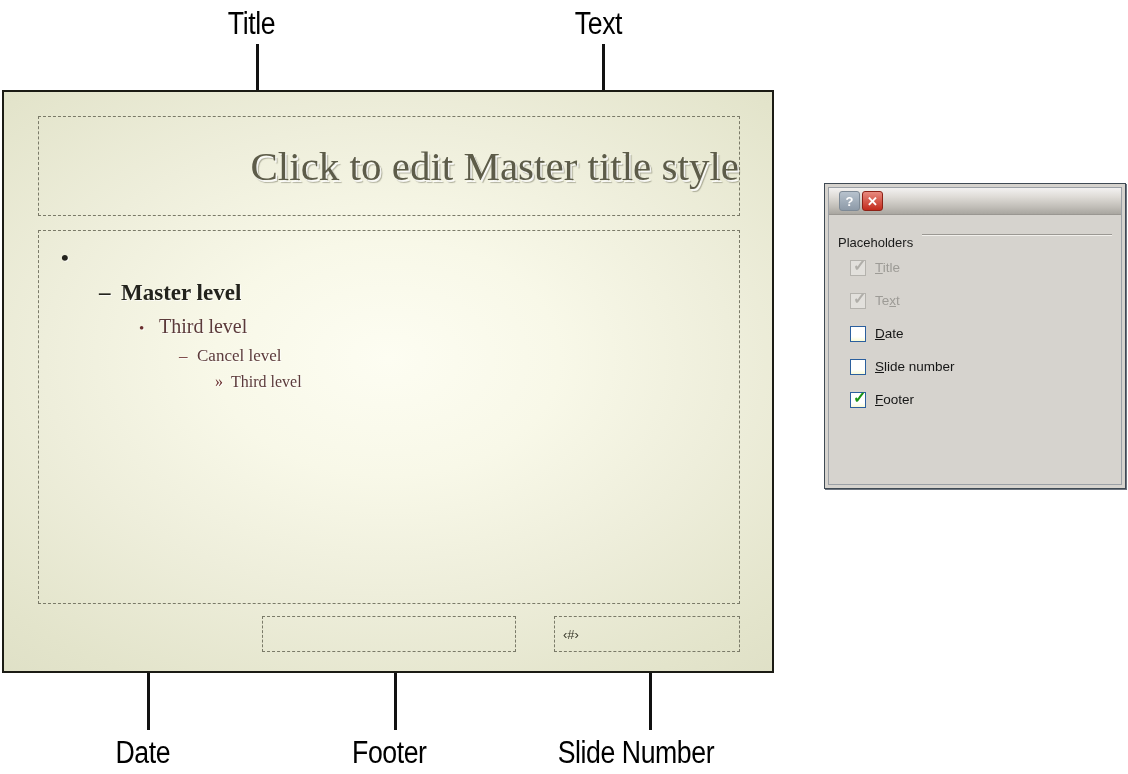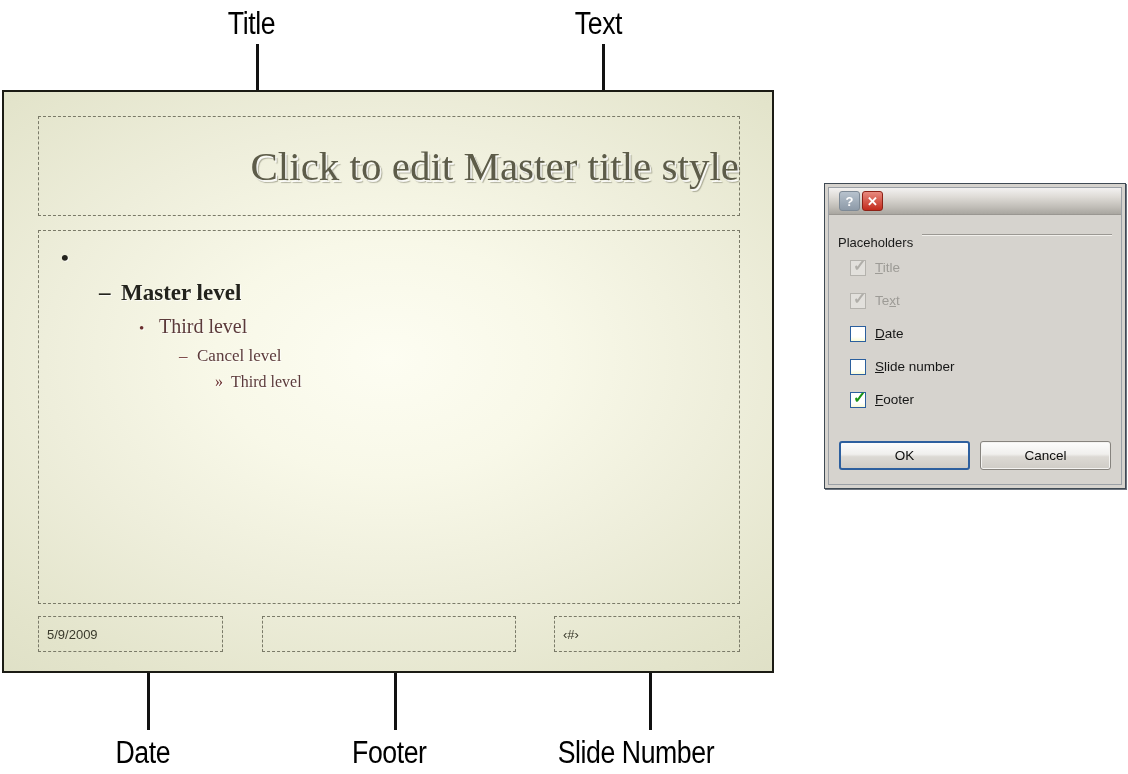--- a/index.html
+++ b/index.html
@@ -340,23 +340,20 @@
     <div class="lvl lvl4">
       <span class="bullet">–</span>
       <span>Cancel level</span>
     </div>
     <div class="lvl lvl5">
       <span class="bullet">»</span>
       <span>Third level</span>
     </div>
   </div>
 
-  <div id="date-ph" class="ph foot-ph">
-    <span>5/9/2009</span>
-  </div>
   <div id="footer-ph" class="ph foot-ph">
     <span></span>
   </div>
   <div id="num-ph" class="ph foot-ph">
     <span>‹#›</span>
   </div>
 </div>
 
 <div id="dialog">
   <div id="dialog-inner">
@@ -401,20 +398,16 @@
           <div class="chk-row">
             <span class="box enabled">
               <span class="tick green">✓</span>
             </span>
             <span class="chk-label"><u>F</u>ooter</span>
           </div>
 
         </div>
       </div>
 
-      <div id="buttons">
-        <div class="dlg-btn" id="ok-btn">OK</div>
-        <div class="dlg-btn" id="cancel-btn">Cancel</div>
-      </div>
 
     </div>
   </div>
 </div>
 
 </body></html>

